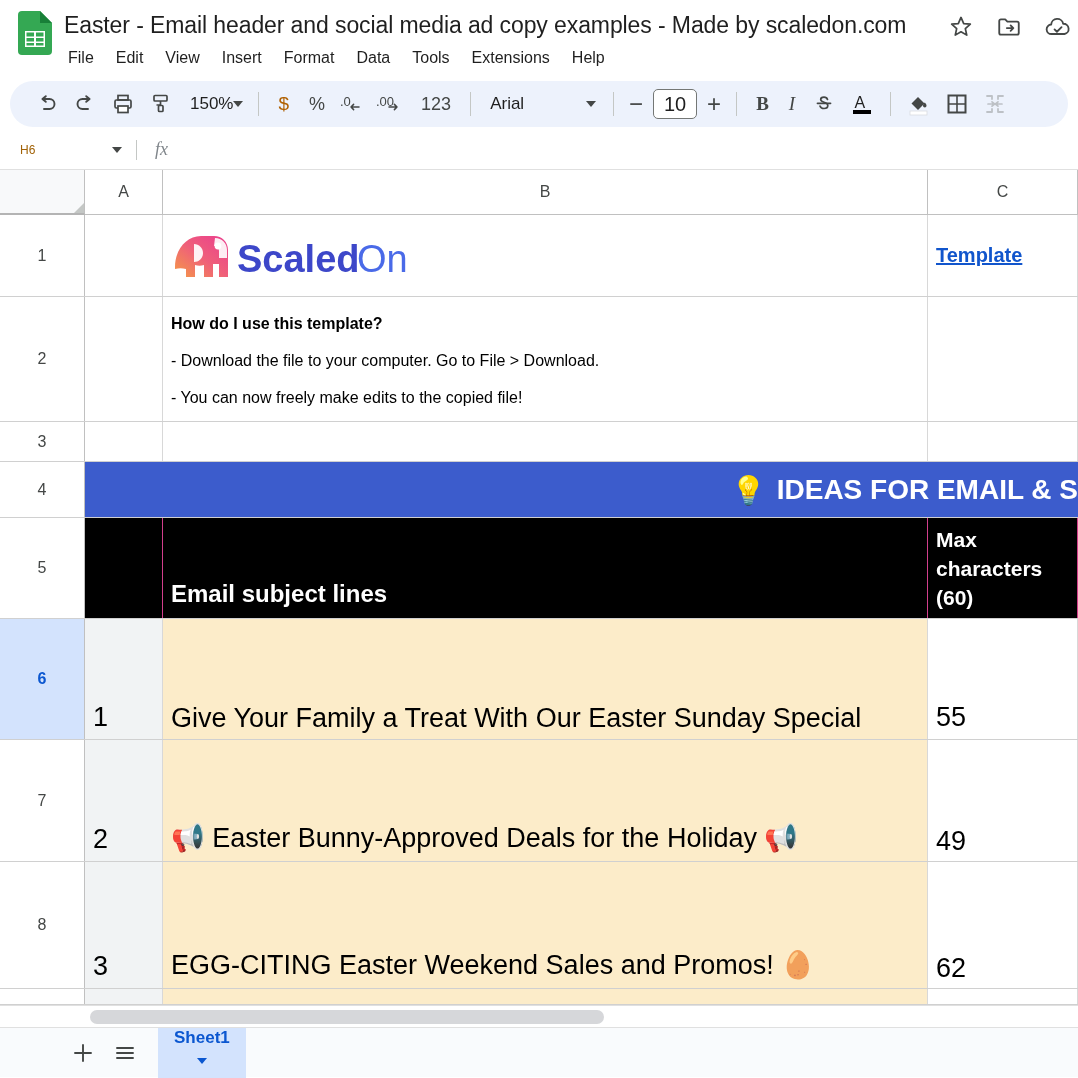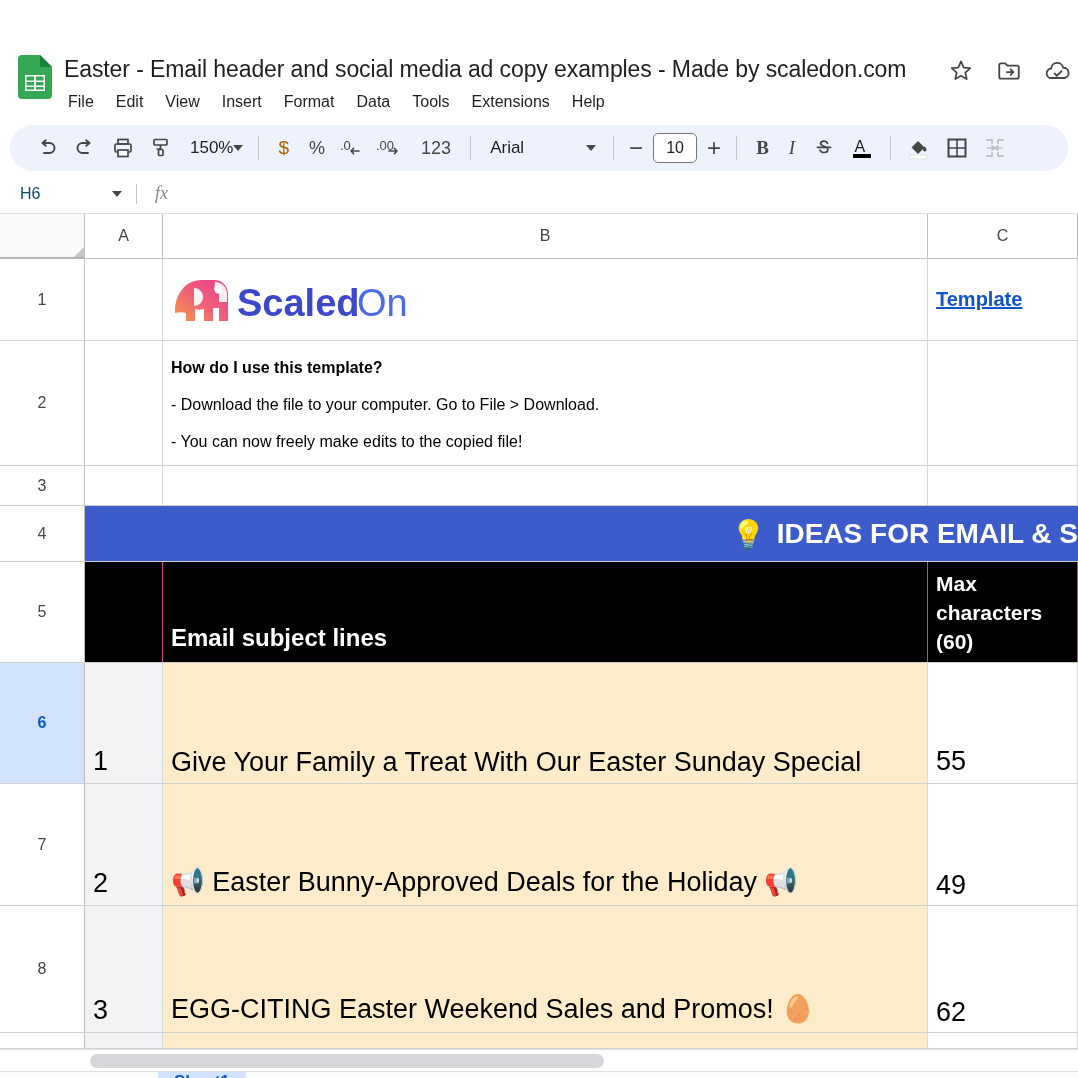--- a/index.html
+++ b/index.html
@@ -11,21 +11,20 @@
   }
 
   
   .titlebar {
     height: 78px;
     background: #ffffff;
     display: flex;
     align-items: flex-start;
     padding: 8px 0 0 18px;
     position: relative;
-    margin-top: 44px;
   }
   .doc-logo {
     width: 34px; height: 44px;
     margin-right: 12px; margin-top: 3px;
     flex: none;
   }
   .title-col { flex: 1 1 auto; min-width: 0; padding-top: 2px; }
   .doc-title {
     font-size: 23px;
     color: #1f1f1f;
@@ -97,37 +96,37 @@
     display: flex; align-items: center; justify-content: space-between;
     width: 124px; padding: 0 8px 0 10px; cursor: pointer; flex: none;
   }
   .font-name { font-size: 17px; color: #1f1f1f; }
   .fontsize-grp { display: flex; align-items: center; gap: 4px; flex: none; }
   .sz-btn { font-size: 24px; color: #444746; width: 26px; text-align: center;
             cursor: pointer; line-height: 26px; }
   .sz-field {
     width: 44px; height: 30px; border: 1px solid #747775; border-radius: 5px;
     background: #fff; display: flex; align-items: center; justify-content: center;
-    font-size: 16px; color: #1f1f1f; cursor: text;
+    font-size: 20px; color: #1f1f1f; cursor: text;
   }
   .fmt-b { font-weight: bold; font-size: 19px; font-family: "Liberation Serif", serif; }
   .fmt-i { font-style: italic; font-size: 19px; font-family: "Liberation Serif", serif; }
 
   
   .formulabar {
     height: 40px; background: #ffffff;
     display: flex; align-items: center;
     border-bottom: 1px solid #e0e0e0;
   }
   .namebox {
     width: 136px; height: 100%;
     display: flex; align-items: center; justify-content: space-between;
     padding: 0 14px 0 20px; cursor: pointer;
   }
-  .namebox-txt { font-size: 16px; color: #0c4a6e; }
+  .namebox-txt { font-size: 12px; color: #a16207; }
   .fx-sep { width: 1px; height: 20px; background: #c4c7c5; }
   .fx-mark {
     font-family: "Liberation Serif", serif; font-style: italic;
     font-size: 18px; color: #80868b; padding: 0 14px 0 18px;
   }
   .formula-input { flex: 1; height: 100%; font-size: 16px; color: #1f1f1f;
                    display: flex; align-items: center; cursor: text; }
 
   
   .grid-area { position: relative; background: #fff; }

